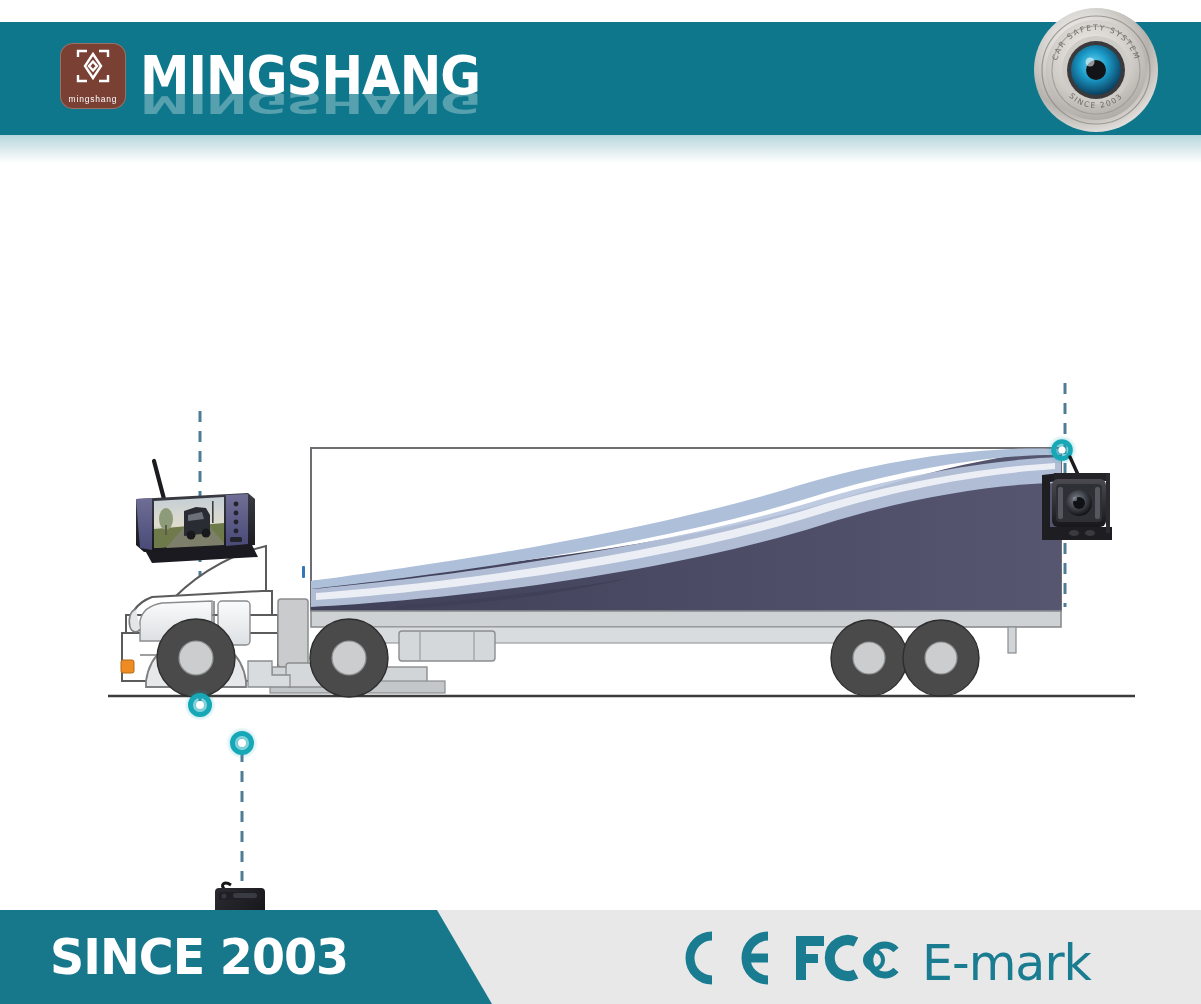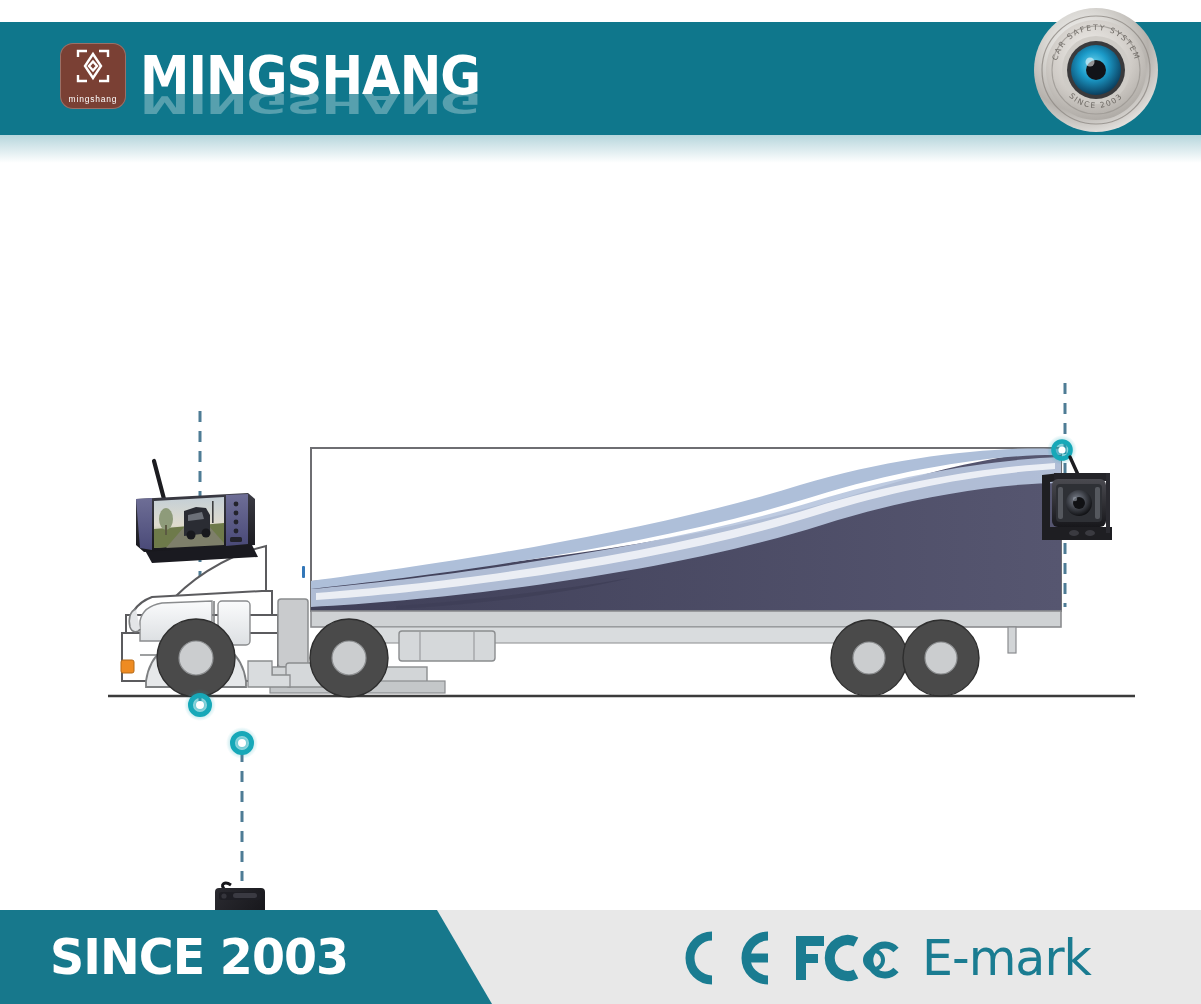--- a/index.html
+++ b/index.html
@@ -168,21 +168,21 @@
     line-height: 1;
     transform: scaleX(0.95);
     transform-origin: left center;
     white-space: nowrap;
   }
   #footer-certs {
     position: absolute;
     left: 668px;
     top: 18px;
     display: flex;
-    align-items: center;
+    align-items: flex-end;
     gap: 18px;
     height: 60px;
   }
   #emark-label {
     color: #1A7C91;
     font-size: 49px;
     font-weight: 400;
     font-family: "DejaVu Sans", sans-serif;
     letter-spacing: -1px;
     line-height: 1;

